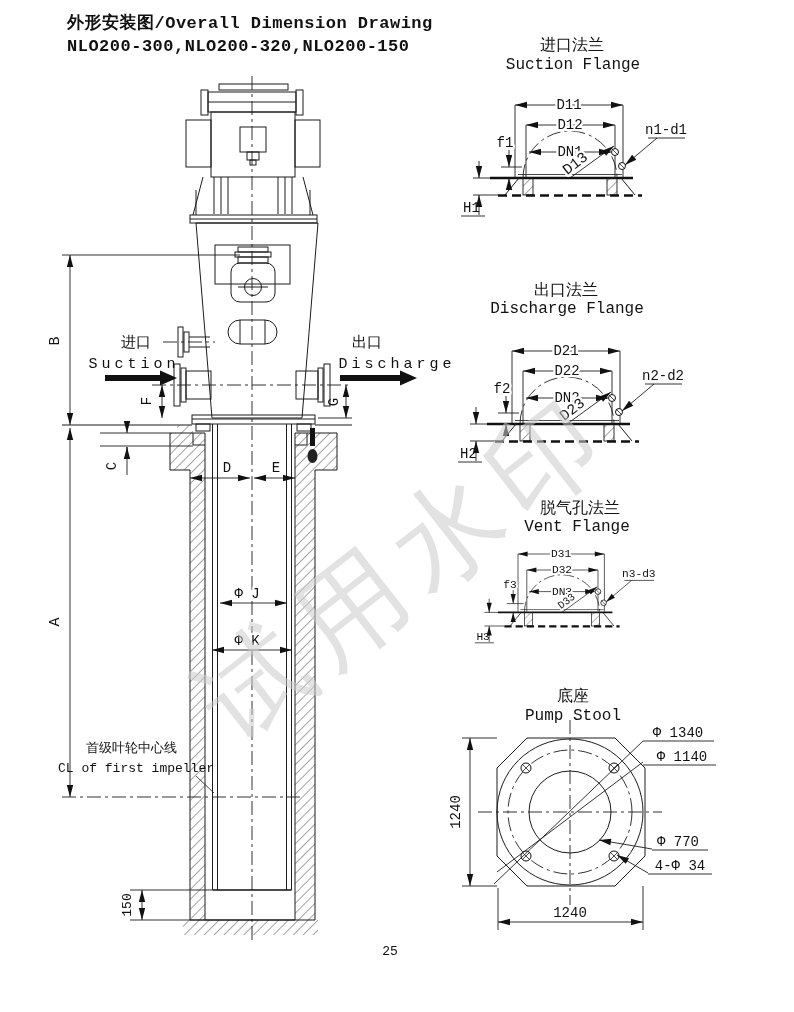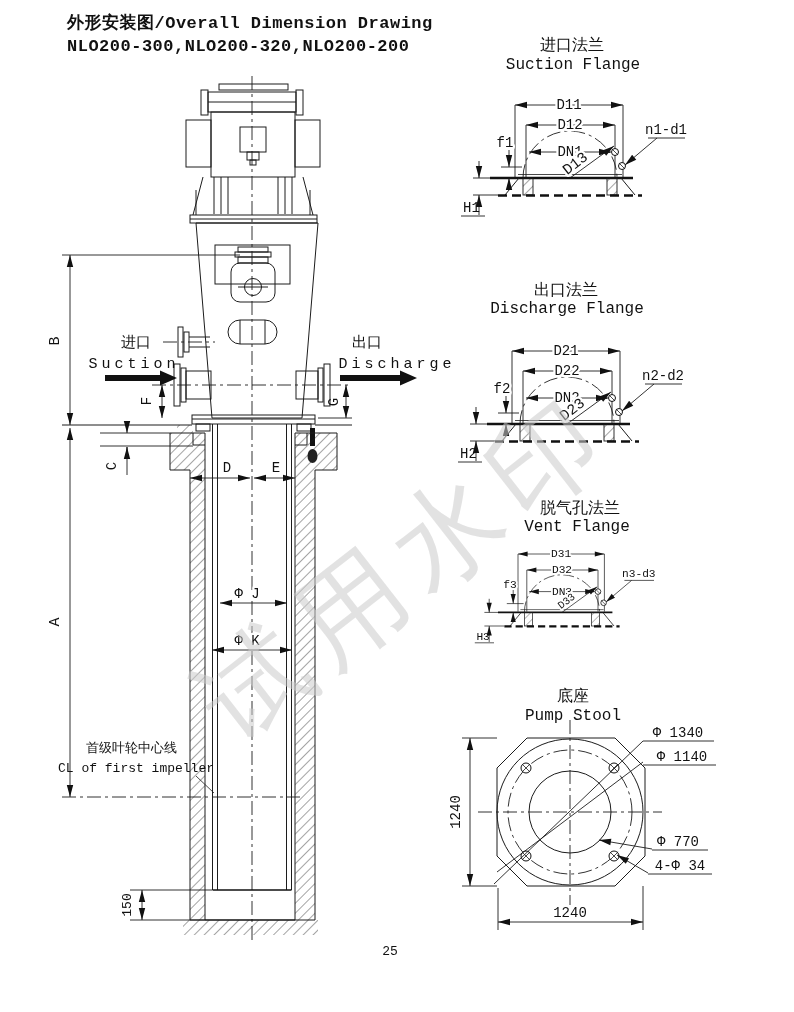--- a/index.html
+++ b/index.html
@@ -19,21 +19,21 @@
   .dsh{stroke:#111;stroke-width:2.6;fill:none;stroke-dasharray:9 5;}
   text.t{font-family:"Liberation Mono","DejaVu Sans Mono",monospace;fill:#111;}.s13{font-size:13px}.s14{font-size:14px}.s15{font-size:15px}.s16{font-size:16px}
   .halo{paint-order:stroke;stroke:#ffffff;stroke-width:4.5px;stroke-linejoin:round;}
   .ls{letter-spacing:4px;}
 </style>
 </head>
 <body>
 
 <div id="sheet">
 
-  <div id="title-block"><span>外形安装图/Overall Dimension Drawing</span><br><span>NLO200-300,NLO200-320,NLO200-200</span></div>
+  <div id="title-block"><span>外形安装图/Overall Dimension Drawing</span><br><span>NLO200-300,NLO200-320,NLO200-150</span></div>
 
   <svg width="794" height="1012" viewBox="0 0 794 1012">
     <defs>
       <marker id="aE" markerUnits="userSpaceOnUse" markerWidth="13" markerHeight="8" viewBox="0 0 13 8" refX="12.5" refY="4" orient="auto">
         <path d="M0.5,0.8 L12.5,4 L0.5,7.2 Z" fill="#111"></path>
       </marker>
       <marker id="aS" markerUnits="userSpaceOnUse" markerWidth="13" markerHeight="8" viewBox="0 0 13 8" refX="0.5" refY="4" orient="auto">
         <path d="M12.5,0.8 L0.5,4 L12.5,7.2 Z" fill="#111"></path>
       </marker>
       <pattern id="hat" patternUnits="userSpaceOnUse" width="7" height="7" patternTransform="rotate(-45)">

